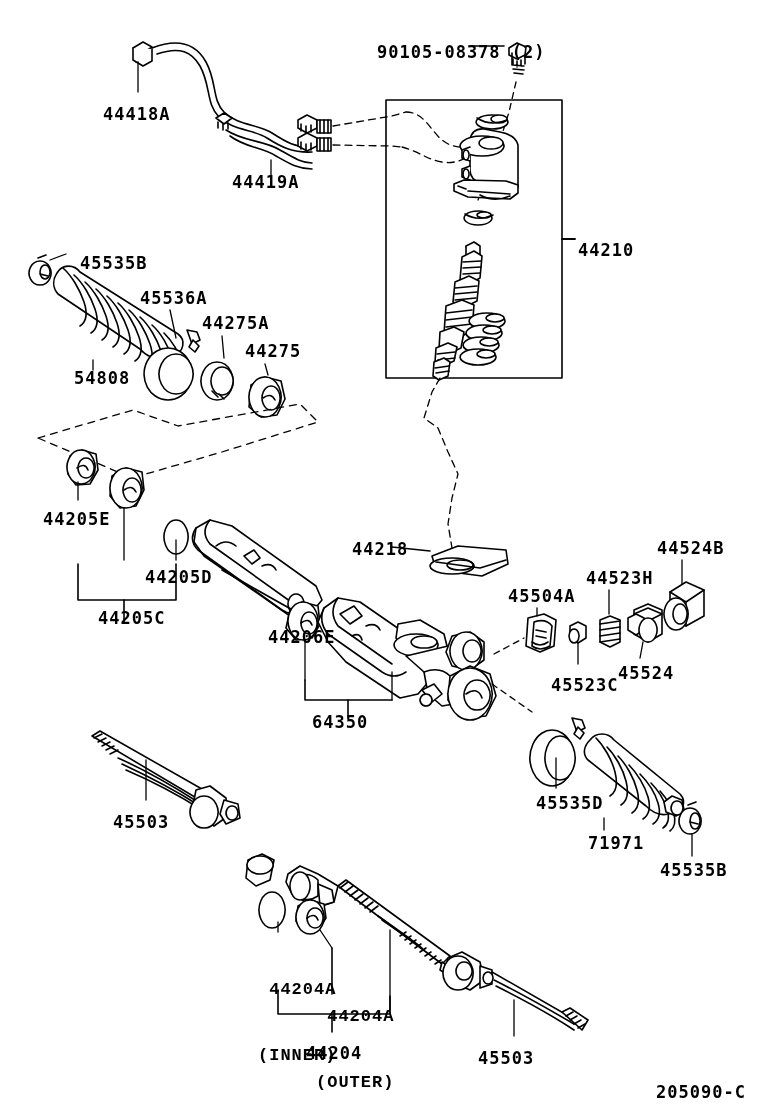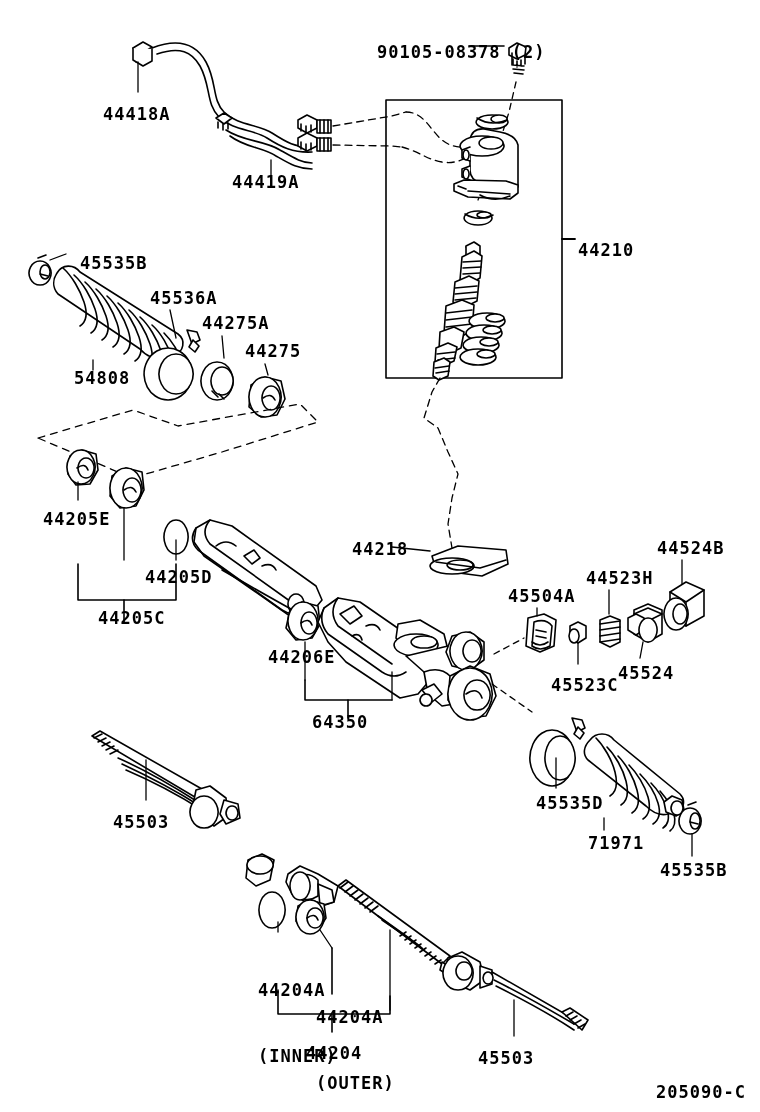--- a/index.html
+++ b/index.html
@@ -22,21 +22,21 @@
     font-weight:700;
     letter-spacing:0.5px;
     color:#000;
     white-space:pre;
     line-height:20px;
   }
   .lbl.code{
     font-size:17px;
     letter-spacing:1px;
   }
-  .lbl.two{line-height:22px;text-align:left;}
+  .lbl.two{line-height:22px;text-align:right;font-family:Liberation Mono, monospace;}
 </style>
 </head>
 <body>
 
 <div id="sheet">
 
   <svg id="art" viewBox="0 0 760 1112" xmlns="http://www.w3.org/2000/svg">
     <g fill="none" stroke="#000" stroke-width="1.6" stroke-linecap="round" stroke-linejoin="round">
 
       <g>
@@ -421,29 +421,29 @@
       </g>
 
     </g>
   </svg>
 
   <div class="lbl code" style="left:103px;top:104px">44418A</div>
   <div class="lbl code" style="left:232px;top:172px">44419A</div>
   <div class="lbl code" style="left:377px;top:42px">90105-08378 (2)</div>
   <div class="lbl code" style="left:578px;top:240px">44210</div>
   <div class="lbl code" style="left:80px;top:253px">45535B</div>
-  <div class="lbl code" style="left:150px;top:288px">45536A</div>
+  <div class="lbl code" style="left:140px;top:288px">45536A</div>
   <div class="lbl code" style="left:202px;top:313px">44275A</div>
   <div class="lbl code" style="left:245px;top:341px">44275</div>
   <div class="lbl code" style="left:74px;top:368px">54808</div>
   <div class="lbl code" style="left:43px;top:509px">44205E</div>
   <div class="lbl code" style="left:145px;top:567px">44205D</div>
   <div class="lbl code" style="left:98px;top:608px">44205C</div>
   <div class="lbl code" style="left:352px;top:539px">44218</div>
-  <div class="lbl code" style="left:268px;top:647px">44206E</div>
+  <div class="lbl code" style="left:268px;top:627px">44206E</div>
   <div class="lbl code" style="left:312px;top:712px">64350</div>
   <div class="lbl code" style="left:508px;top:586px">45504A</div>
   <div class="lbl code" style="left:586px;top:568px">44523H</div>
   <div class="lbl code" style="left:657px;top:538px">44524B</div>
   <div class="lbl code" style="left:551px;top:675px">45523C</div>
   <div class="lbl code" style="left:618px;top:663px">45524</div>
   <div class="lbl code" style="left:536px;top:793px">45535D</div>
   <div class="lbl code" style="left:588px;top:833px">71971</div>
   <div class="lbl code" style="left:660px;top:860px">45535B</div>
   <div class="lbl code" style="left:113px;top:812px">45503</div>

